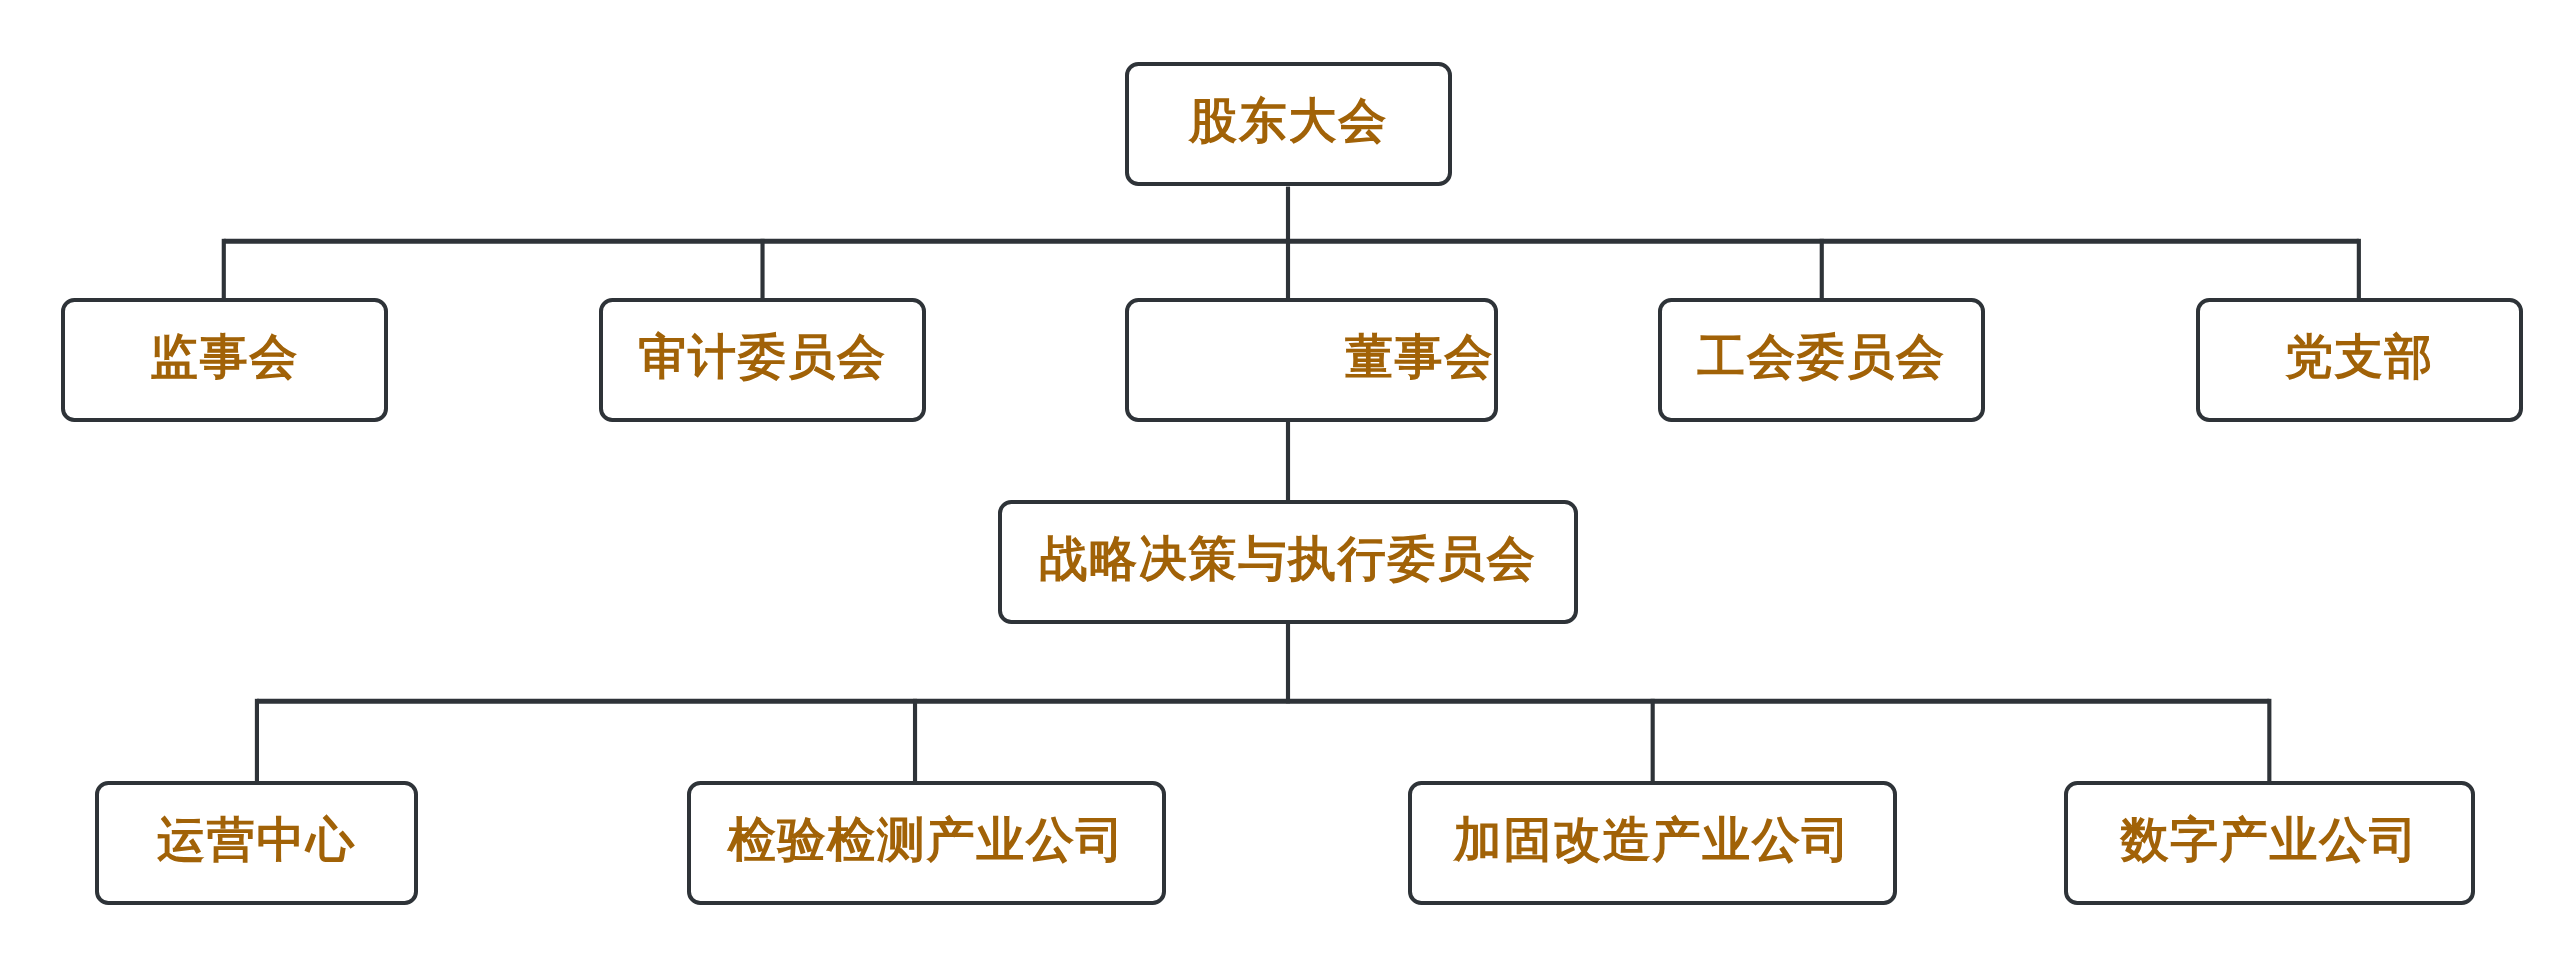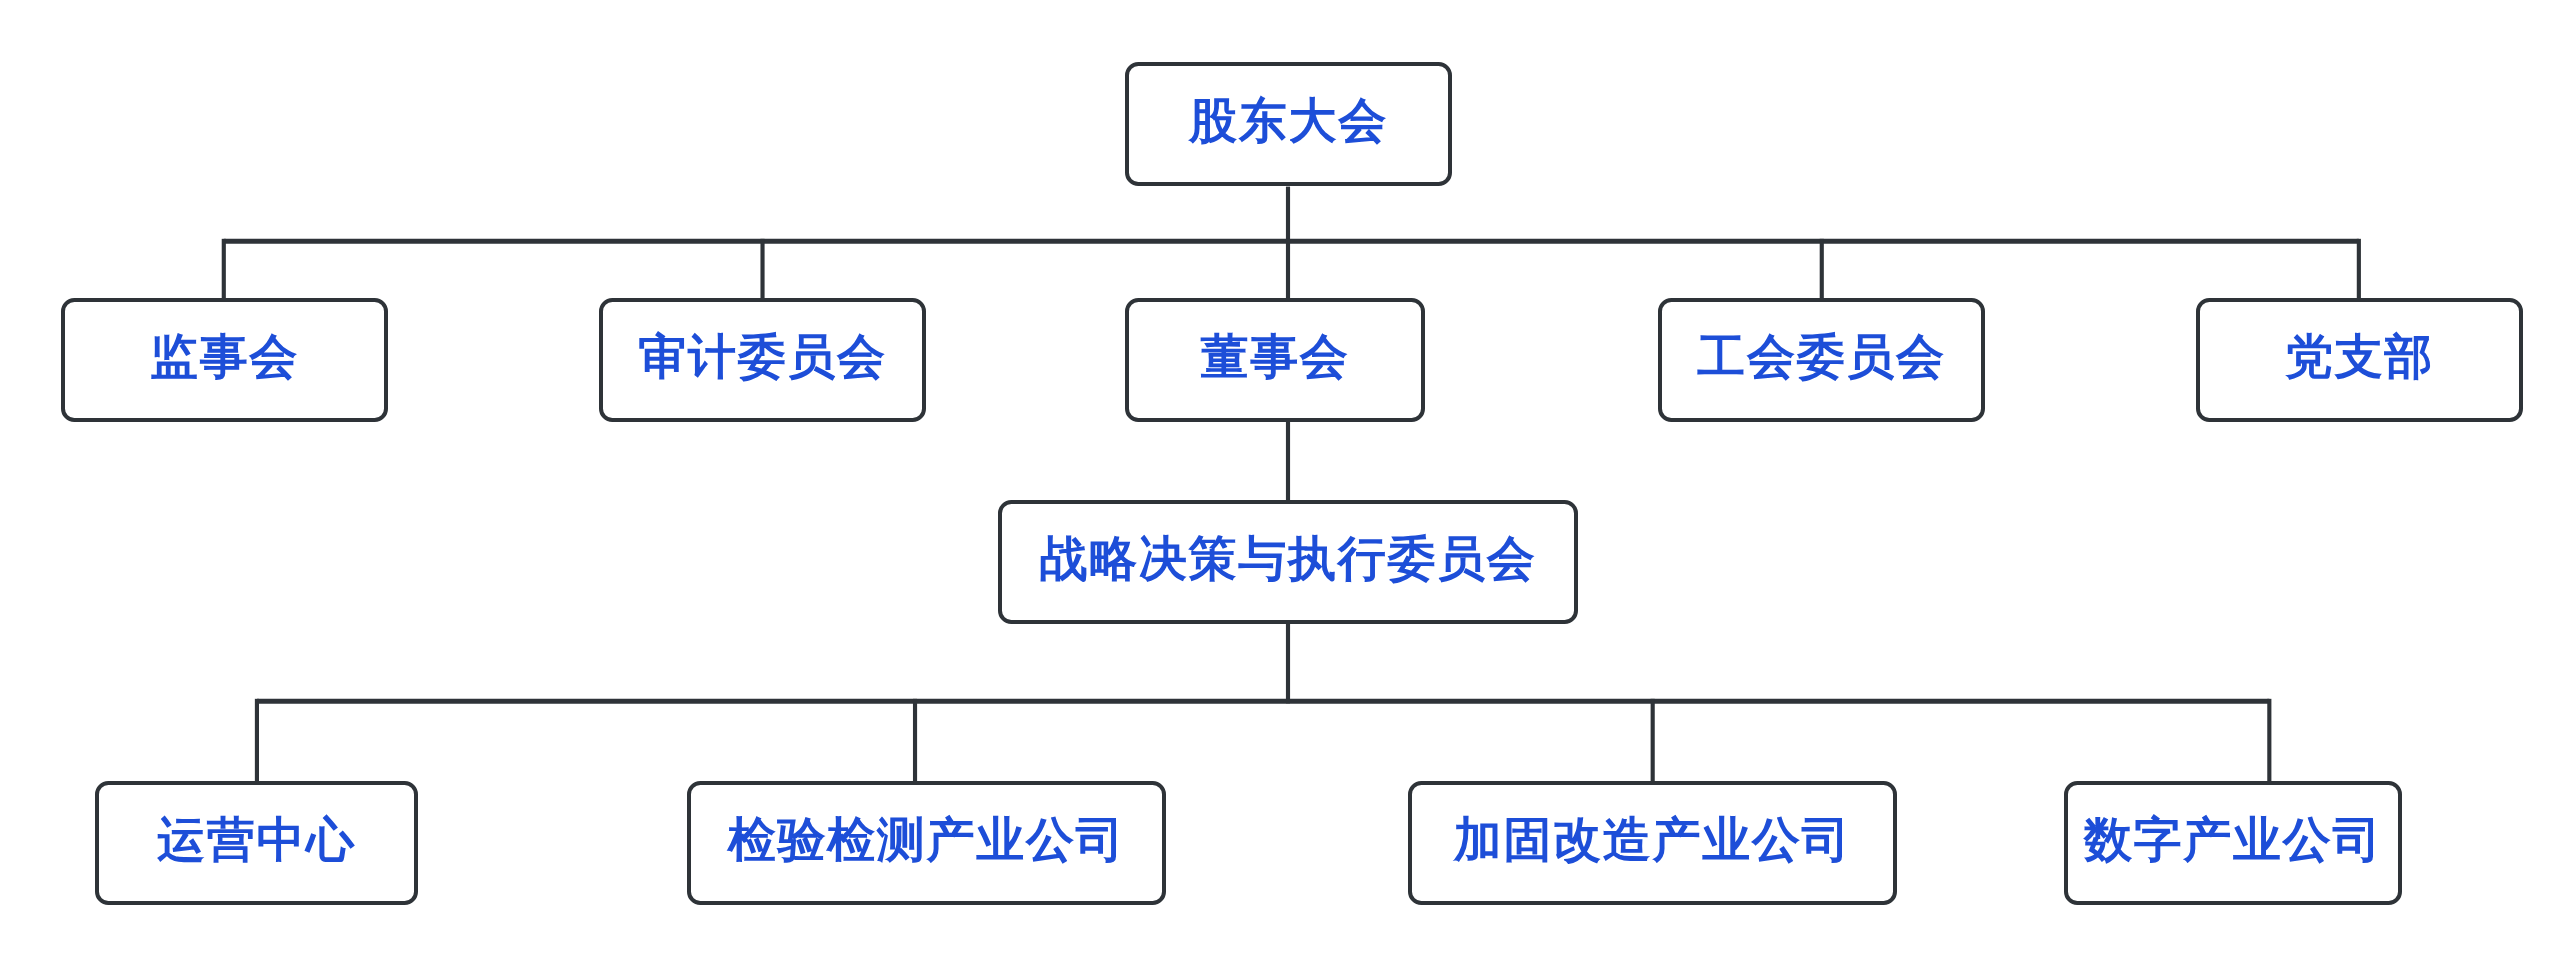--- a/index.html
+++ b/index.html
@@ -29,37 +29,37 @@
     background: #ffffff;
     border: 4.1px solid #2e3338;
     border-radius: 13.3px;
     display: flex;
     align-items: center;
     justify-content: center;
   }
   .node-label {
     font-size: 48px;
     font-weight: 700;
-    color: #1d4ed8;
+    color: #a16207;
     letter-spacing: 1.7px;
     white-space: nowrap;
     transform: translateY(-3.3px);
   }
   
   .n-shareholders  { left: 1125px; top:  62px; width: 327px; }
   .n-supervisory   { left:   61px; top: 298px; width: 327px; }
   .n-audit         { left:  599px; top: 298px; width: 327px; }
-  .n-directors     { left: 1125px; top: 298px; width: 300px; }
+  .n-directors     { left: 1125px; top: 298px; width: 373px; justify-content: flex-end; }
   .n-union         { left: 1658px; top: 298px; width: 327px; }
   .n-party         { left: 2196px; top: 298px; width: 327px; text-align: right; }
   .n-strategy      { left: 998px; top: 500px; width: 580px; }
   .n-operations    { left:  95px; top: 781px; width: 323px; }
   .n-inspection    { left:  675px; top: 781px; width: 479px; margin-left: 12px; }
   .n-reinforcement { left: 1408px; top: 781px; width: 489px; }
-  .n-digital       { left: 2064px; top: 781px; width: 338px; }
+  .n-digital       { left: 2064px; top: 781px; width: 411px; }
 </style>
 </head>
 <body>
 
 <div id="canvas">
 
   <svg id="connector-layer" viewBox="0 0 3108 1164" xmlns="http://www.w3.org/2000/svg">
     <g stroke="#2e3338" stroke-width="5" fill="none">
 
       <line x1="1554" y1="225" x2="1554" y2="293.5"></line>

